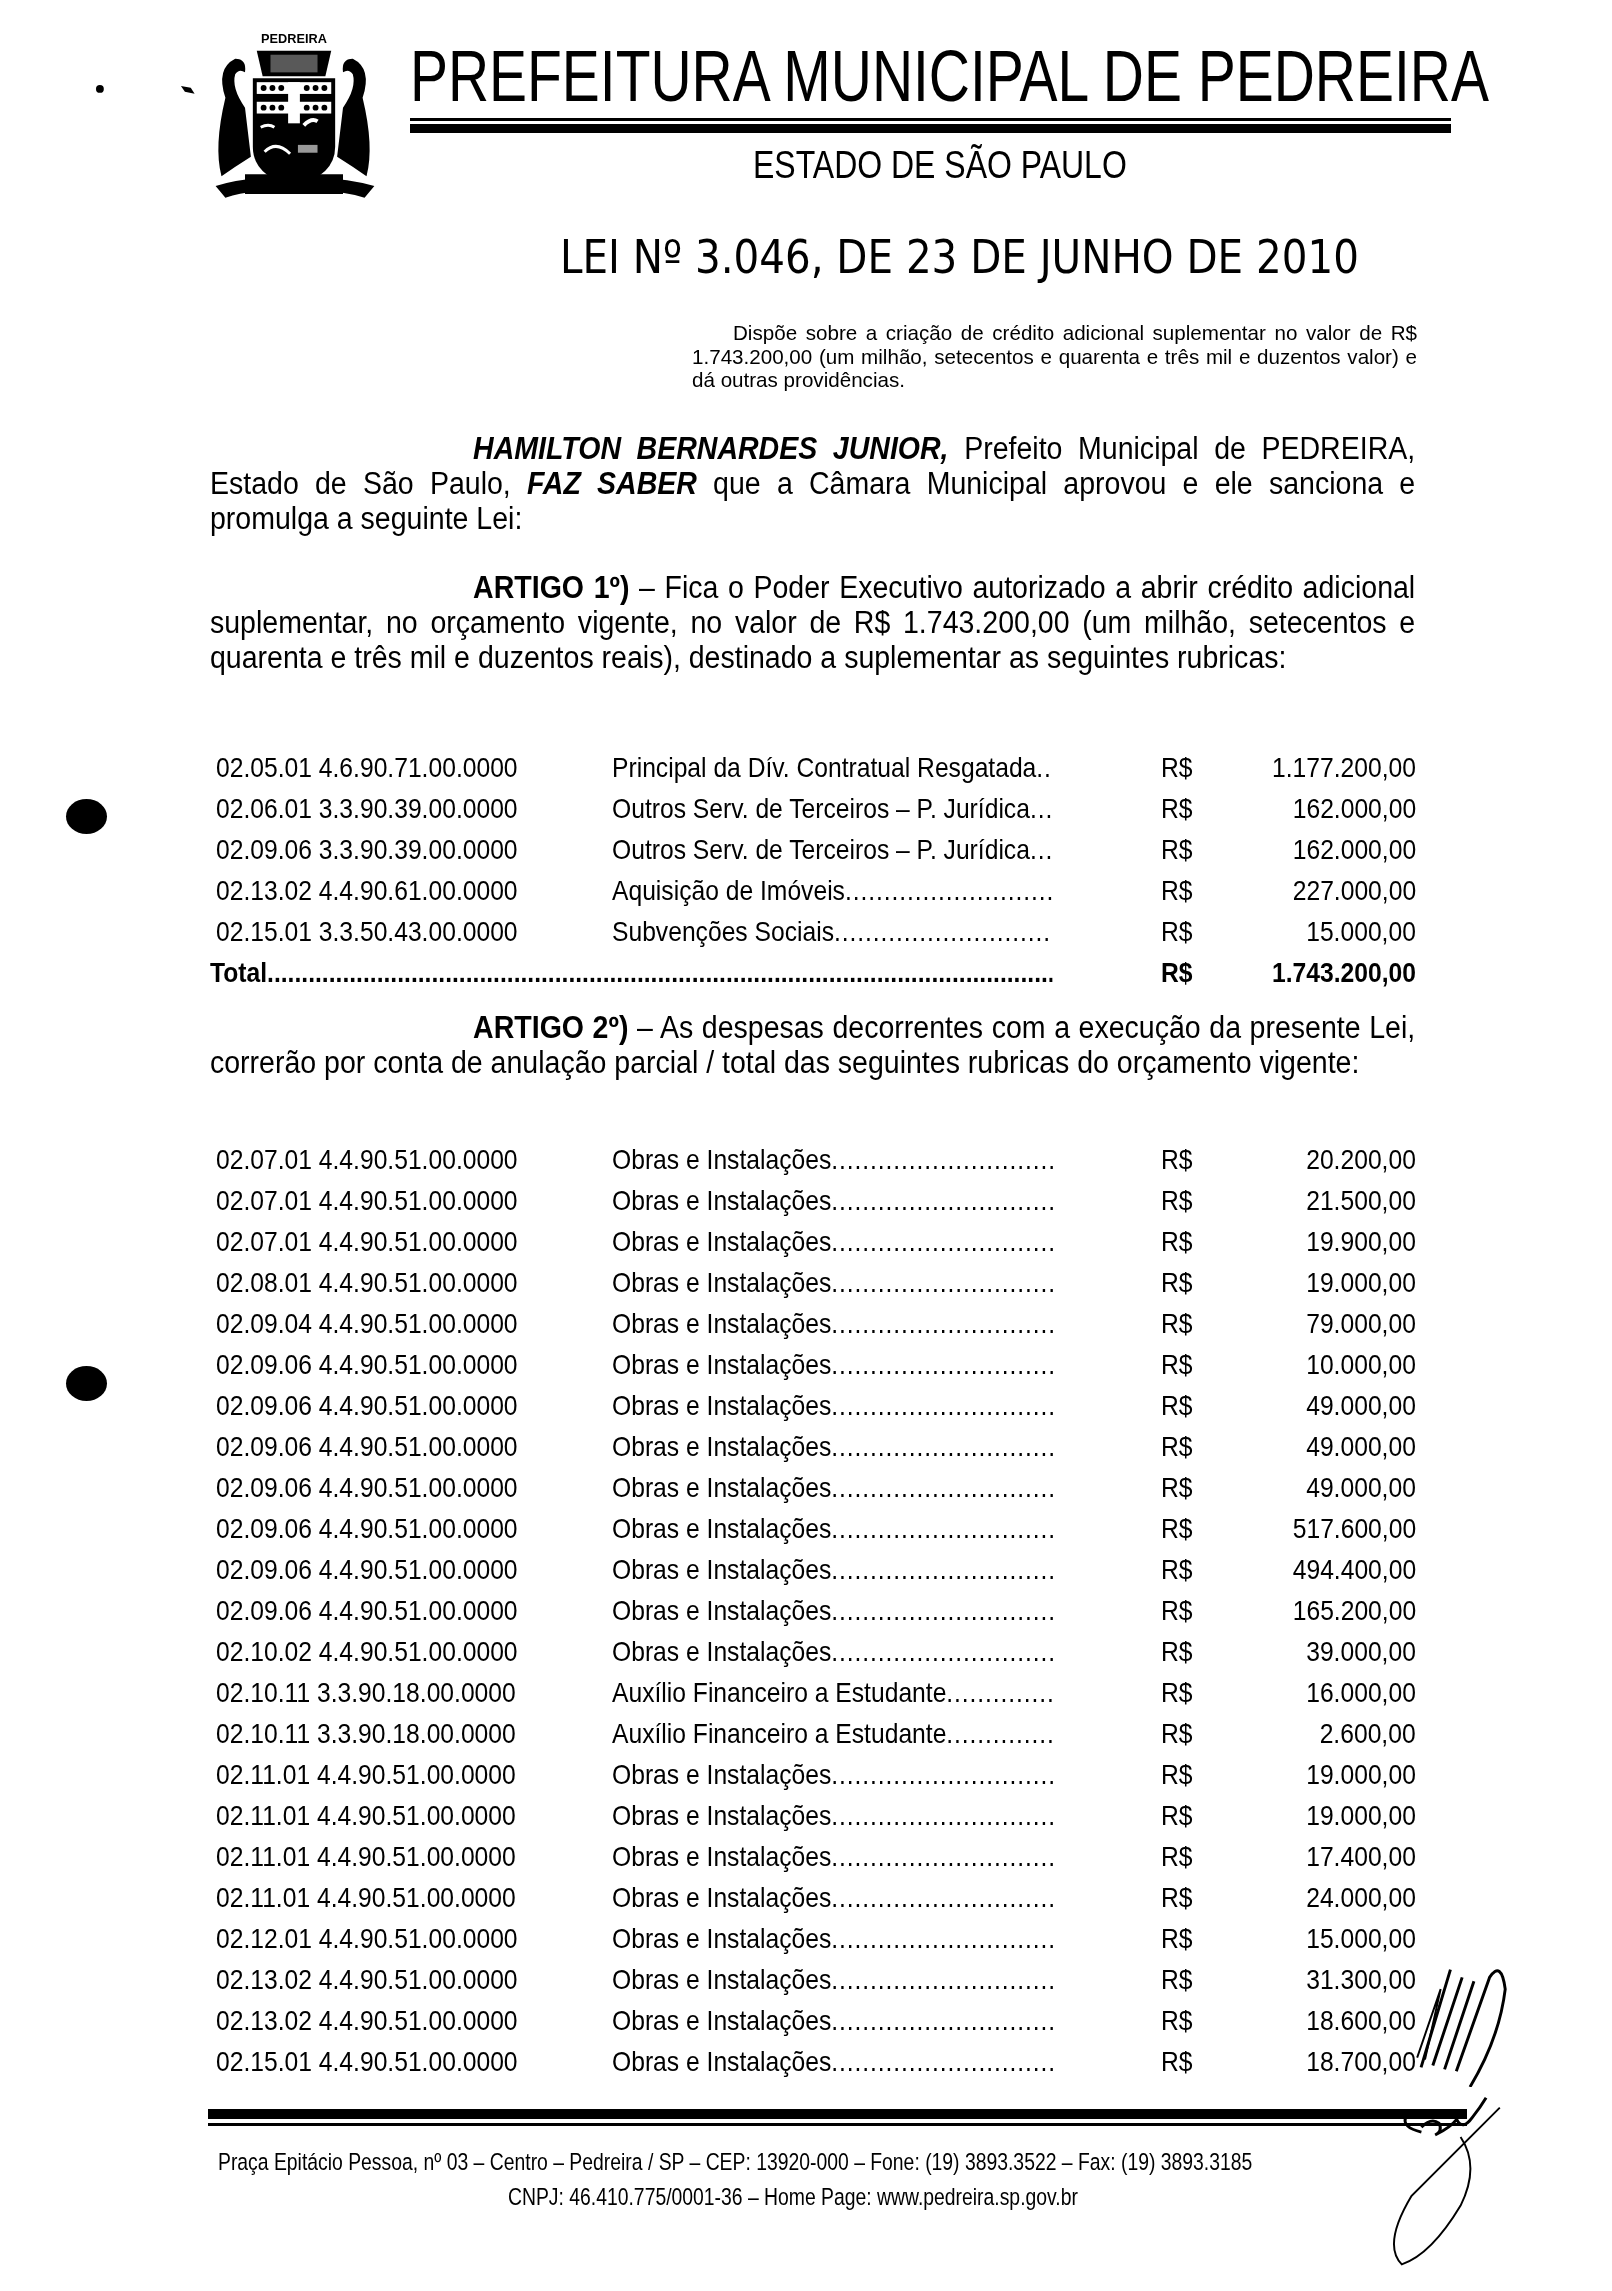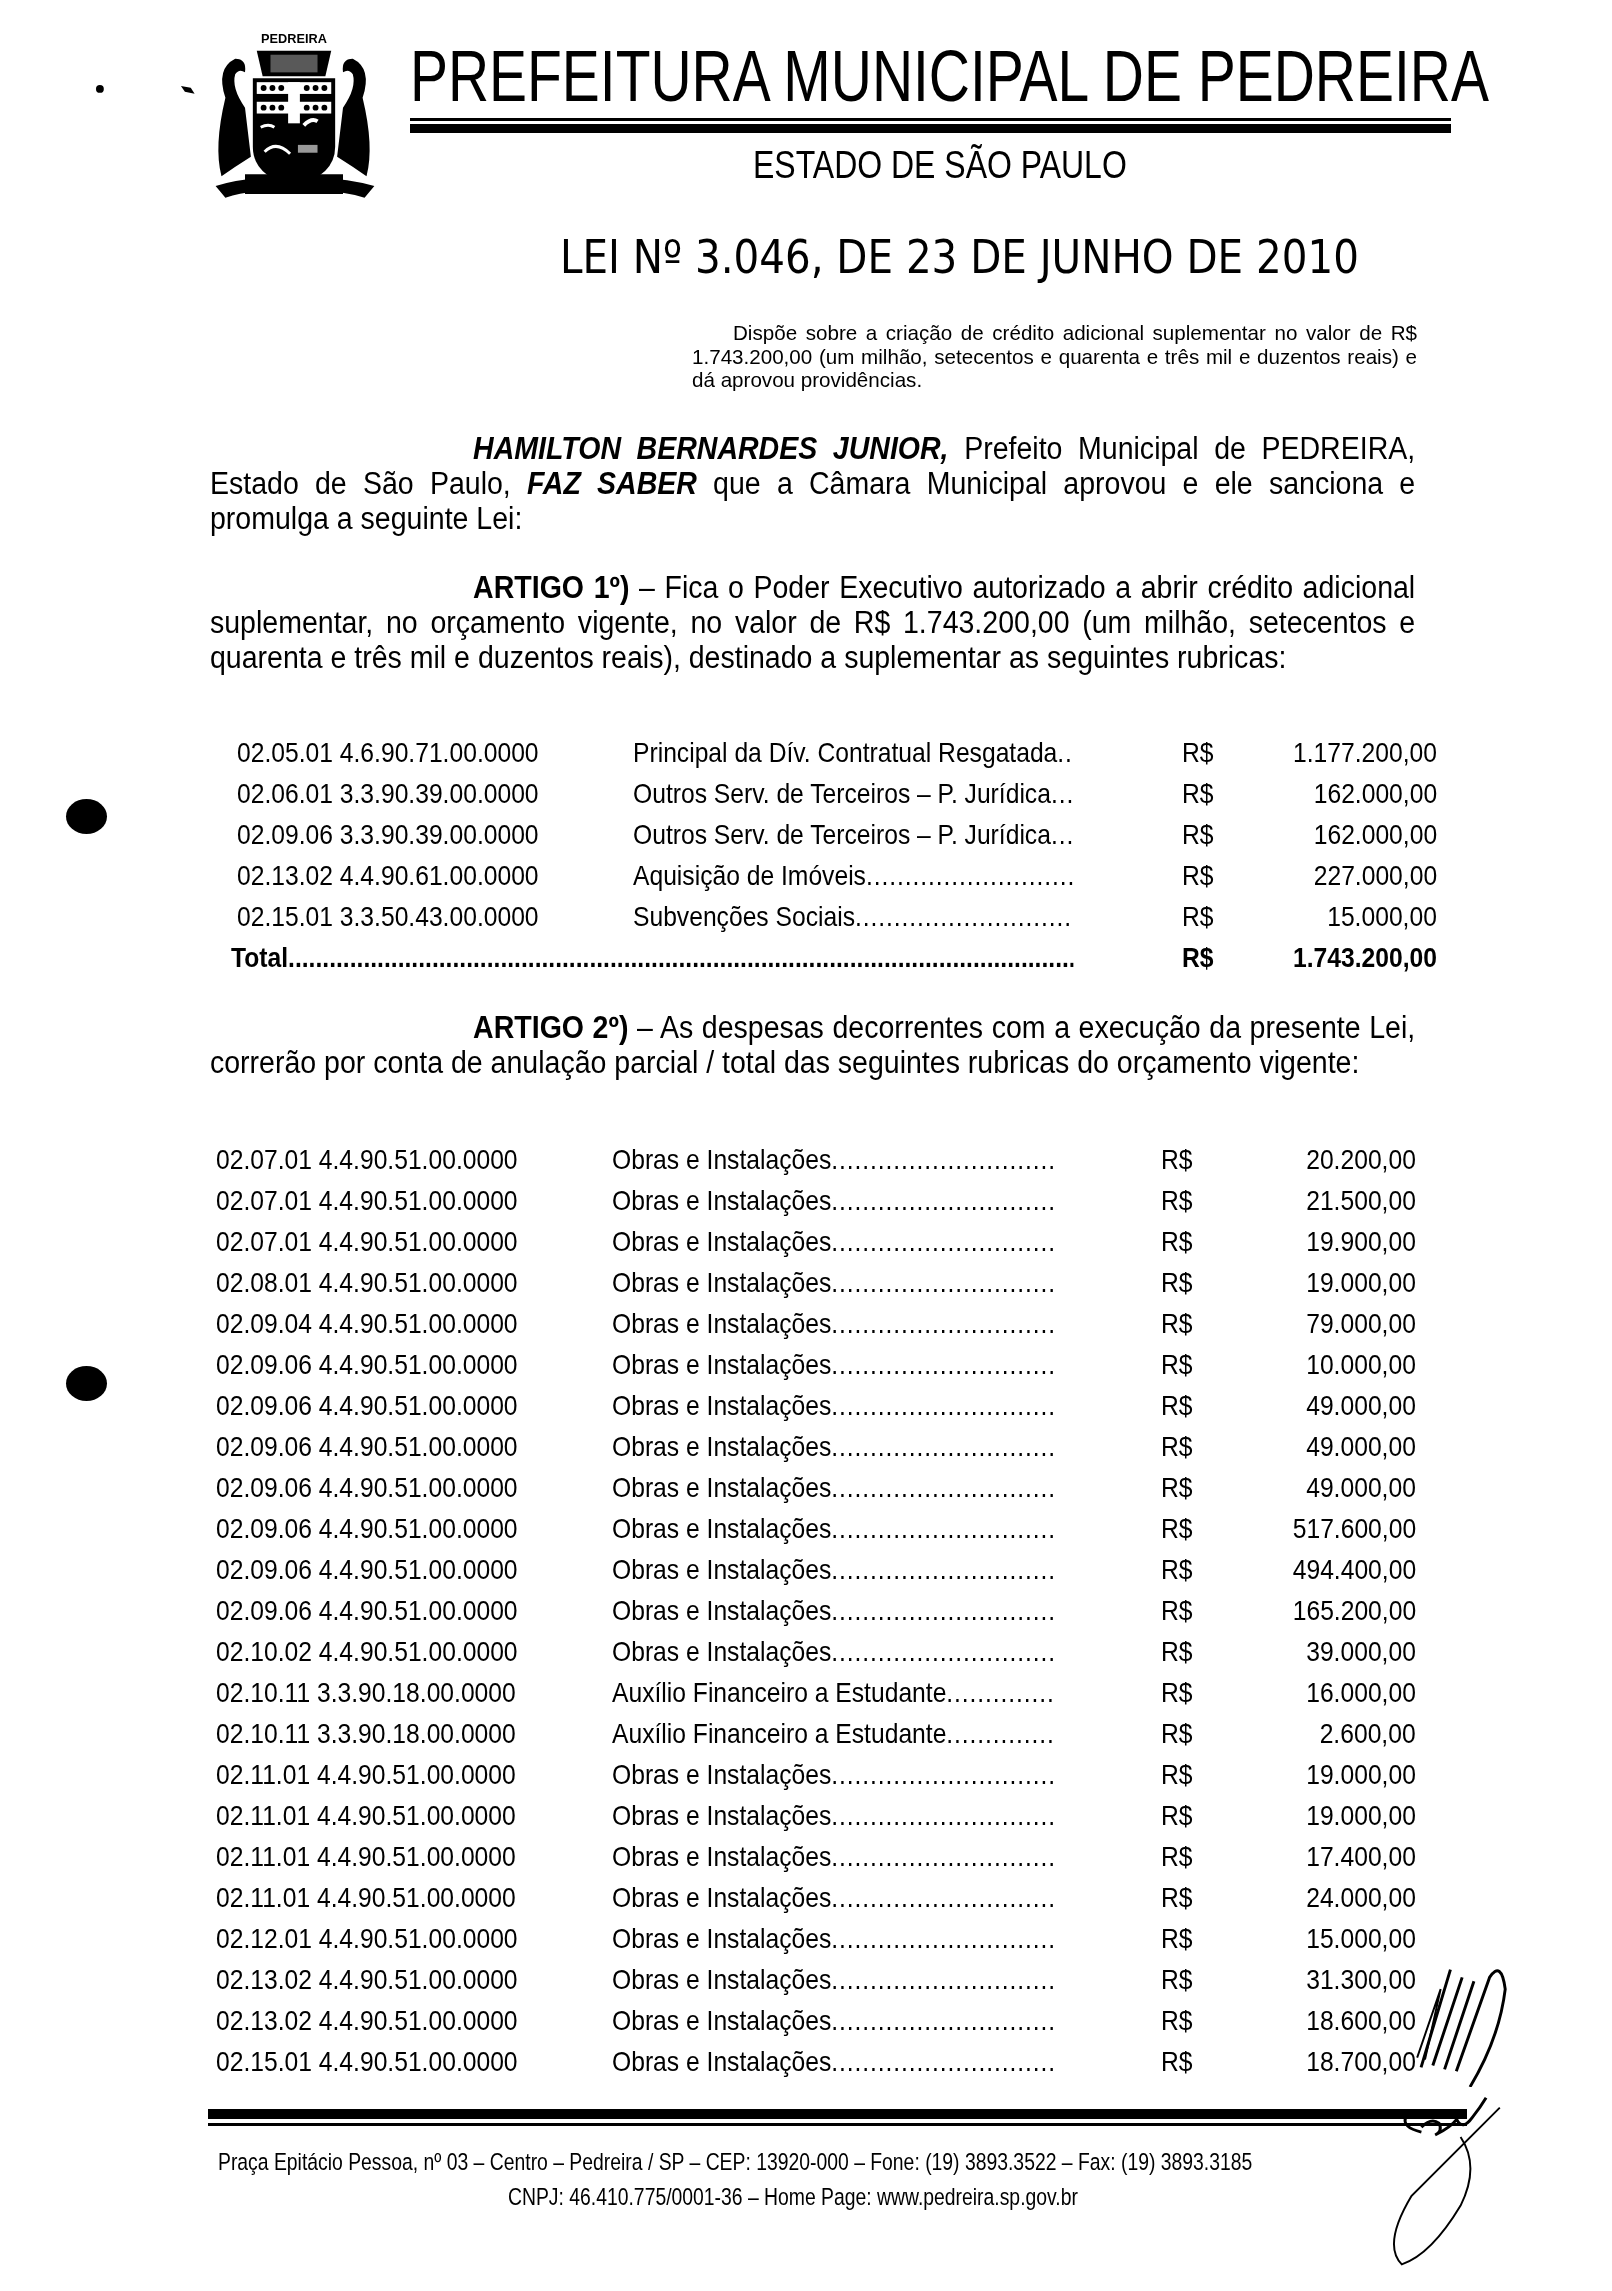--- a/index.html
+++ b/index.html
@@ -23,21 +23,21 @@
 
   .body-text { position: absolute; left: 210px; width: 1206px; font-size: 31px; line-height: 35px; text-align: justify; text-indent: 286px; transform: scaleX(0.92); transform-origin: left top; width: 1310px; }
   #preamble { top: 431px; }
   #artigo1 { top: 570px; }
   #artigo2 { top: 1010px; }
   .bi { font-weight: bold; font-style: italic; }
   .b { font-weight: bold; }
 
   
   .table { position: absolute; left: 210px; width: 1206px; }
-  #table1 { top: 732px; margin-left: 21px; }
+  #table1 { top: 747px; }
   #table2 { top: 1139px; }
   .row { position: relative; height: 41px; font-size: 27.4px; line-height: 41px; white-space: nowrap; }
   #table2 .row { height: 41px; line-height: 41px; text-decoration: underline; }
   .cell { position: absolute; top: 0; transform: scaleX(0.9); transform-origin: left center; }
   .c-code { left: 5.9px; }
   .c-desc { left: 402px; width: 490px; overflow: hidden; }
   .c-desc .dots { letter-spacing: 1px; }
   .c-cur { left: 951px; }
   .c-val { right: 0; transform-origin: right center; text-align: right; }
   .row.total { font-weight: bold; }
@@ -99,21 +99,21 @@
     <path d="M2 4 L12 6 L16 12 L6 10 Z" fill="#000"></path>
   </svg>
 
 <div id="header-title" class="abs">PREFEITURA MUNICIPAL DE PEDREIRA</div>
 <div id="header-rule-thin" class="abs"></div>
 <div id="header-rule-thick" class="abs"></div>
 <div id="header-subtitle" class="abs">ESTADO DE SÃO PAULO</div>
 
 <div id="law-title" class="abs">LEI Nº 3.046, DE 23 DE JUNHO DE 2010</div>
 
-<div id="ementa" class="abs">Dispõe sobre a criação de crédito adicional suplementar no valor de R$ 1.743.200,00 (um milhão, setecentos e quarenta e três mil e duzentos reais) e dá aprovou providências.</div>
+<div id="ementa" class="abs">Dispõe sobre a criação de crédito adicional suplementar no valor de R$ 1.743.200,00 (um milhão, setecentos e quarenta e três mil e duzentos valor) e dá outras providências.</div>
 
 <div id="preamble" class="body-text"><span class="bi">HAMILTON BERNARDES JUNIOR,</span><span> Prefeito Municipal de PEDREIRA, Estado de São Paulo, </span><span class="bi">FAZ SABER</span><span> que a Câmara Municipal aprovou e ele sanciona e promulga a seguinte Lei:</span></div>
 
 <div id="artigo1" class="body-text"><span class="b">ARTIGO 1º)</span><span> – Fica o Poder Executivo autorizado a abrir crédito adicional suplementar, no orçamento vigente, no valor de R$ 1.743.200,00 (um milhão, setecentos e quarenta e três mil e duzentos reais), destinado a suplementar as seguintes rubricas:</span></div>
 
 <div id="table1" class="table">
     <div class="row">
       <span class="cell c-code">02.05.01 4.6.90.71.00.0000</span>
       <span class="cell c-desc"><span>Principal da Dív. Contratual Resgatada</span><span class="dots">........................................................................................................................................................</span></span>
       <span class="cell c-cur">R$</span>

